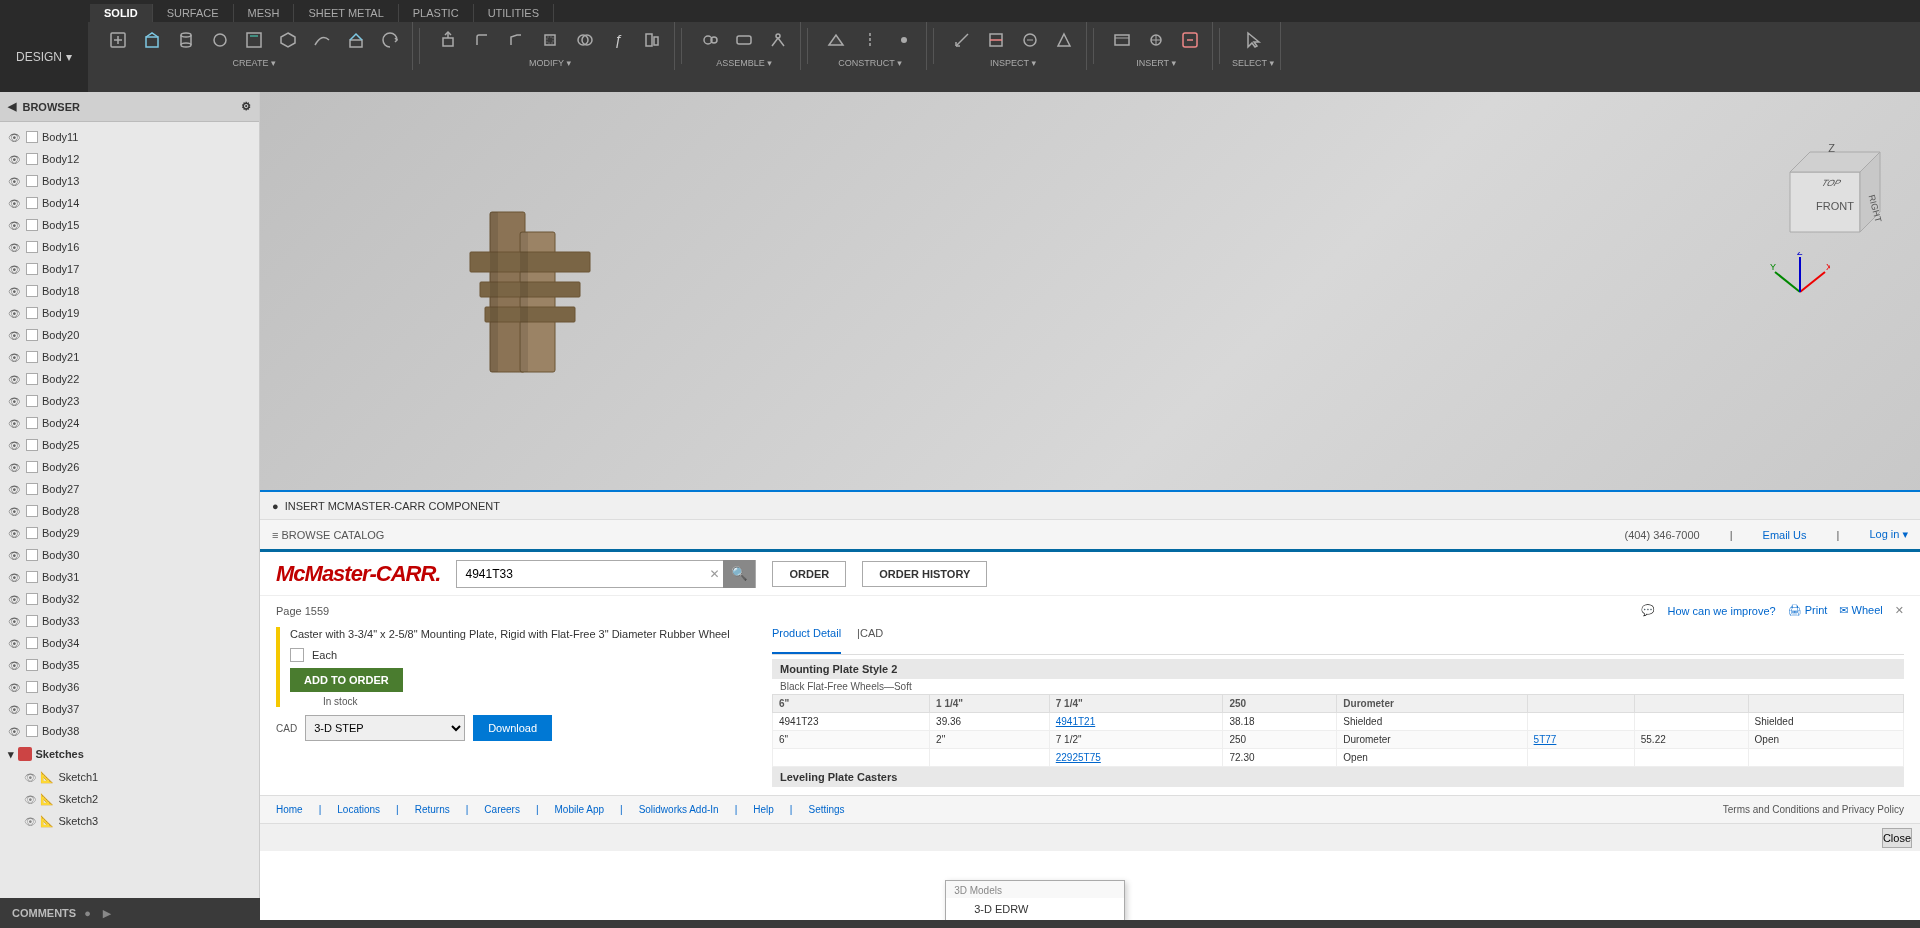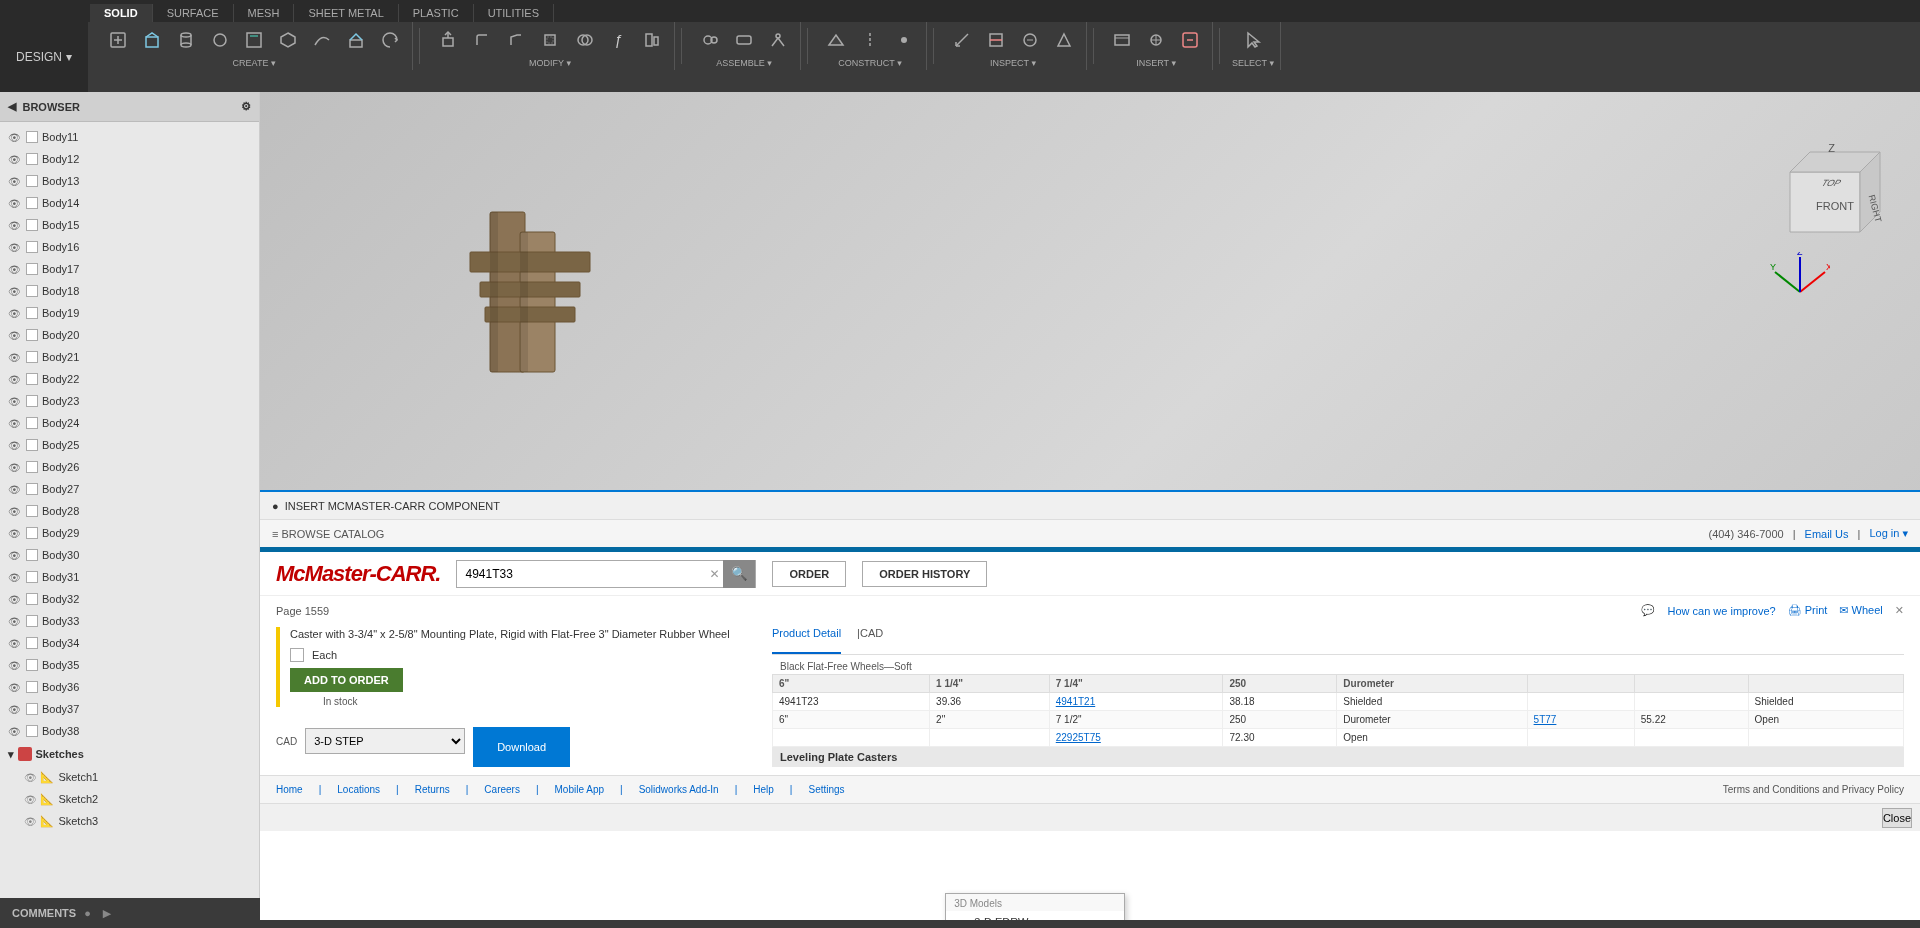--- a/index.html
+++ b/index.html
@@ -134,25 +134,25 @@
       color: #333;
       gap: 6px;
     }
     .mcmaster-body {
       background: white;
       position: relative;
     }
     .mc-nav-bar {
       height: 32px;
       background: #f5f5f5;
-      border-bottom: 5px solid #0369a1;
+      border-bottom: 3px solid #0369a1;
       display: flex;
       align-items: center;
       padding: 0 12px;
-      gap: 9px;
+      gap: 30px;
       font-size: 11px;
       color: #555;
     }
     .mc-header {
       height: 44px;
       background: white;
       border-bottom: 1px solid #eee;
       display: flex;
       align-items: center;
       padding: 0 16px;
@@ -272,25 +272,24 @@
       height: 26px;
       border: 1px solid #aaa;
       font-size: 11px;
       padding: 0 4px;
       width: 160px;
     }
     .mc-download-btn {
       background: #0078d4;
       color: white;
       border: none;
-      padding: 4px 24px;
+      padding: 4px 15px;
       font-size: 11px;
       cursor: pointer;
-      height: 40px;
-      margin-top: 12px;
+      height: 26px;
     }
 
     
     .mc-dropdown {
       position: absolute;
       top: 165px;
       left: 640px;
       width: 180px;
       background: white;
       border: 1px solid #aaa;
@@ -1005,20 +1004,21 @@
             </div>
 
             <div style="flex:1;overflow:hidden;">
 
               <div style="display:flex;gap:16px;border-bottom:1px solid #ddd;margin-bottom:4px;">
                 <span style="font-size:11px;color:#0066cc;cursor:pointer;padding-bottom:13px;border-bottom:2px solid #0066cc;">Product Detail</span>
                 <span style="font-size:11px;color:#555;cursor:pointer;">|CAD</span>
               </div>
 
               <div style="overflow:hidden;">
+                <div class="mc-section-header">Mounting Plate Style 2</div>
                 <div style="font-size:10px;color:#555;padding:2px 8px;">Black Flat-Free Wheels—Soft</div>
                 <table class="mc-table">
                   <thead>
                     <tr>
                       <th>6"</th>
                       <th>1 1/4"</th>
                       <th>7 1/4"</th>
                       <th>250</th>
                       <th>Durometer</th>
                       <th></th>

